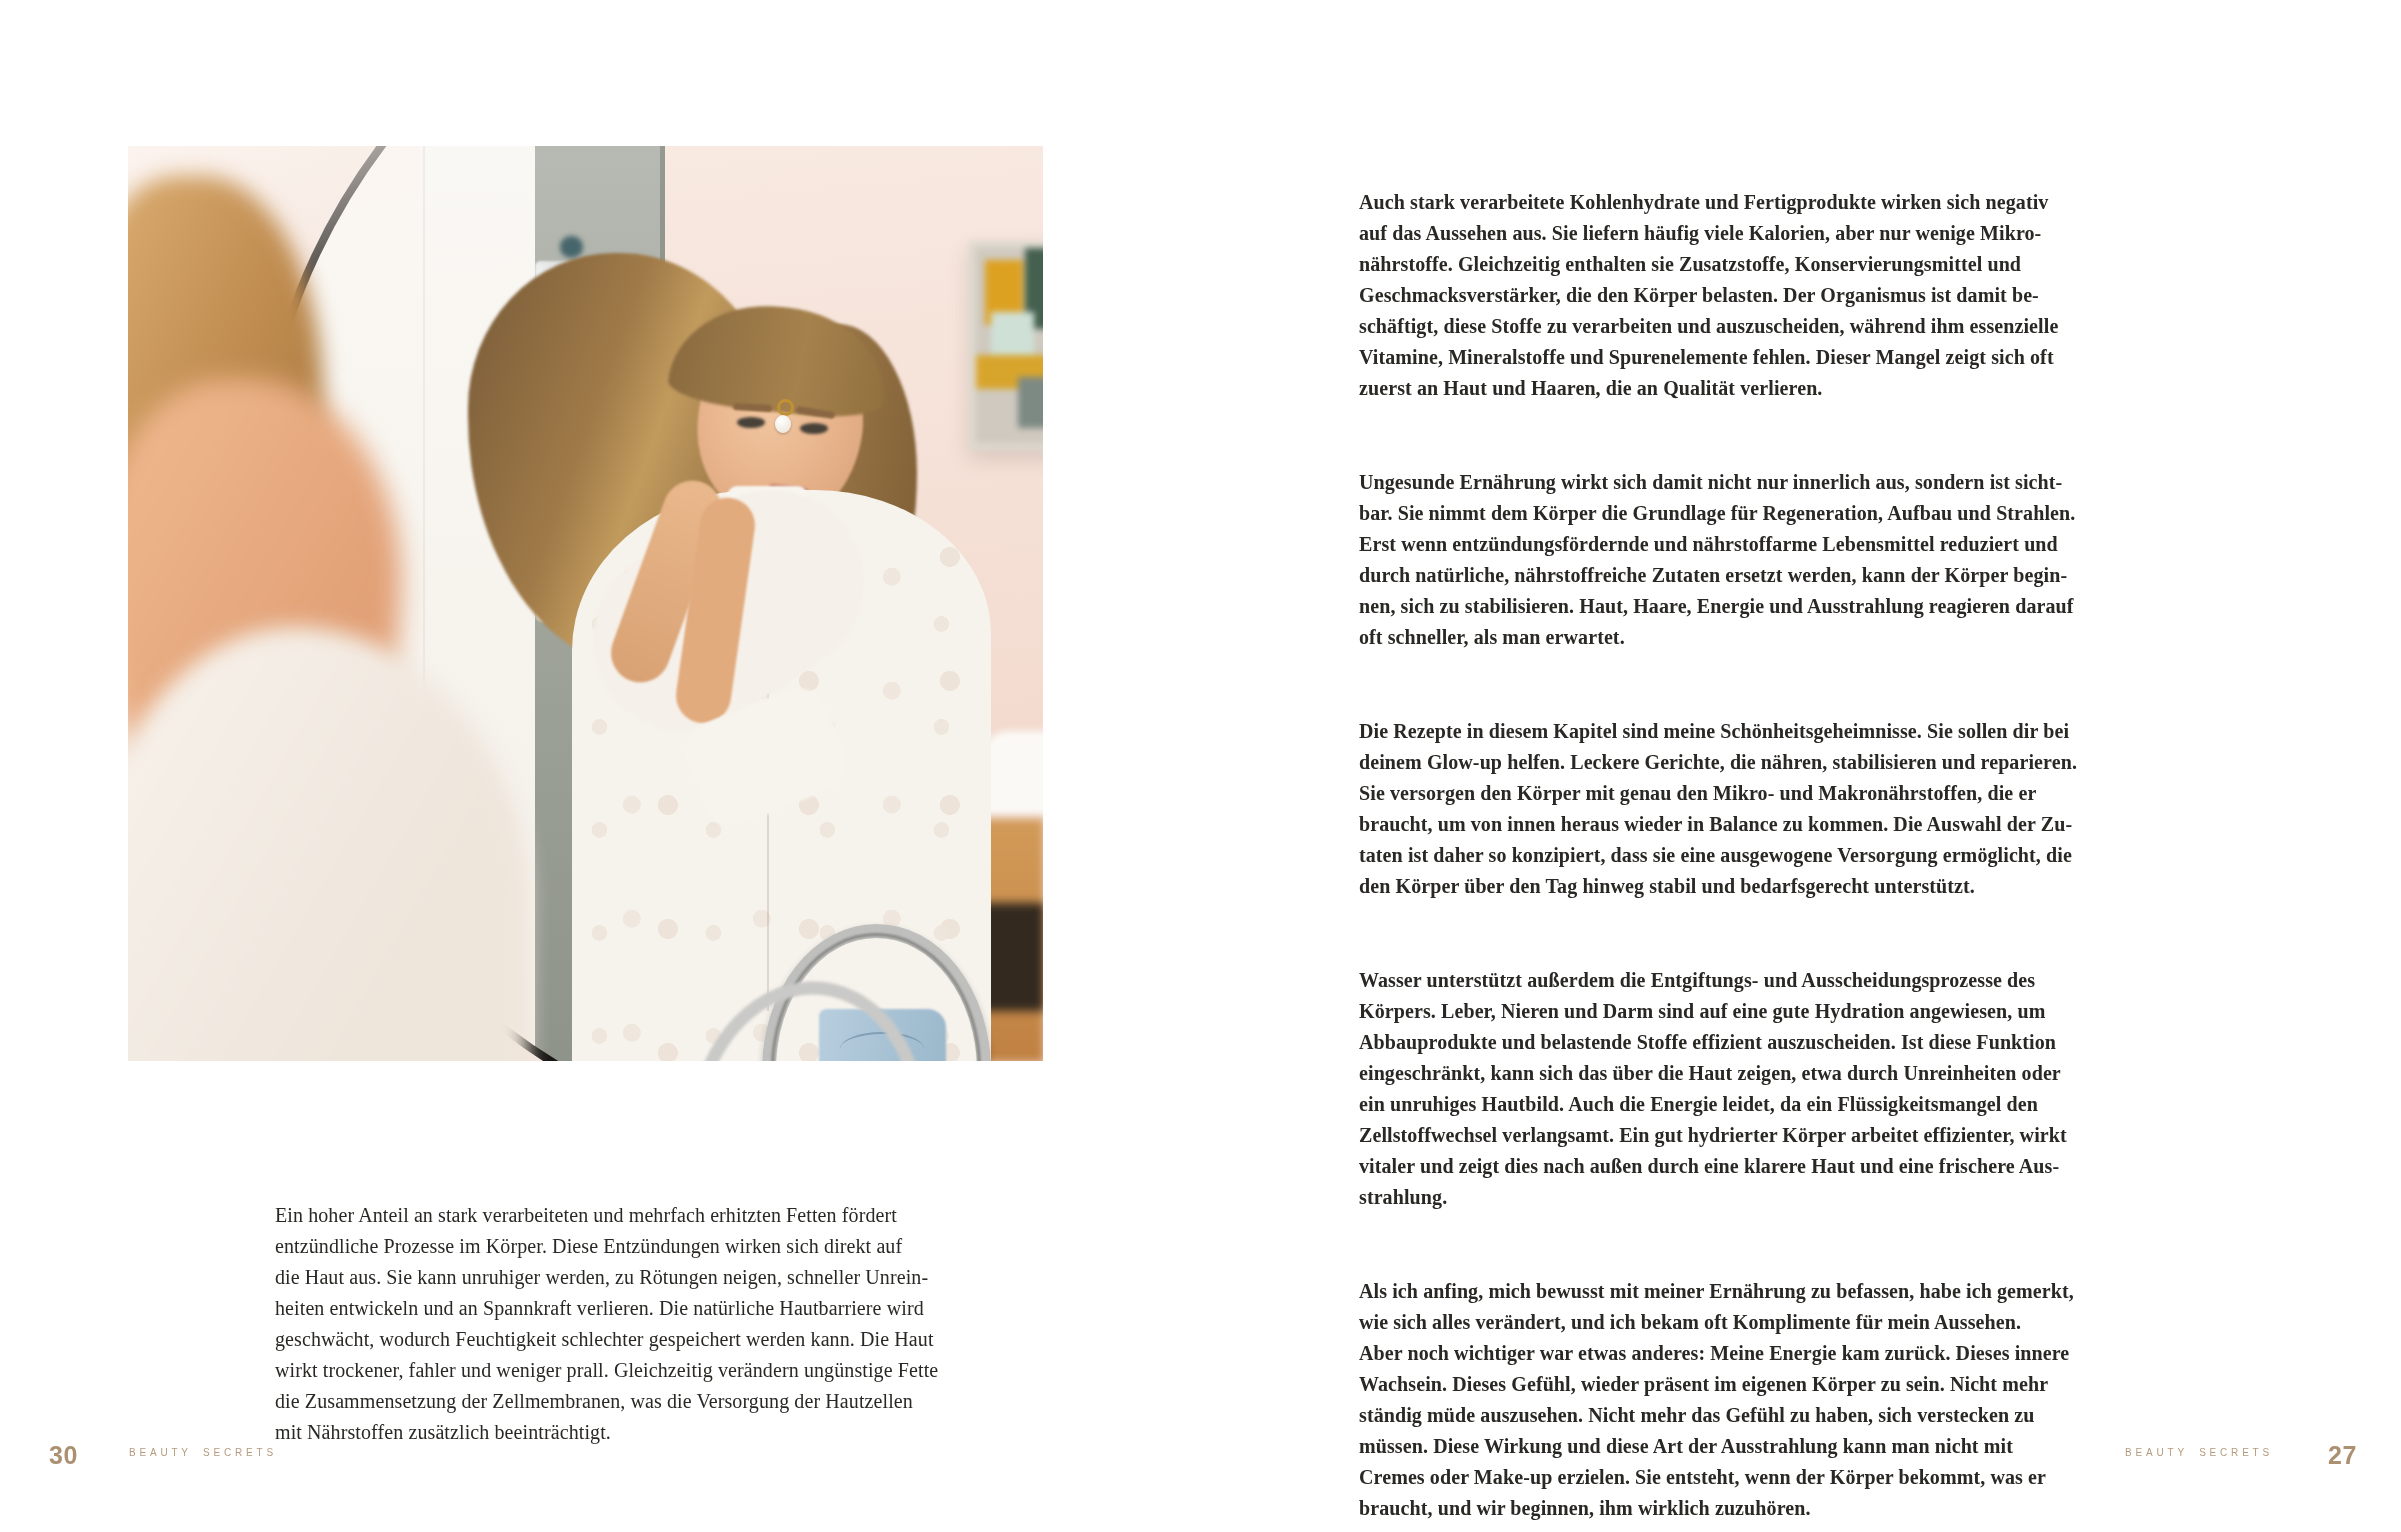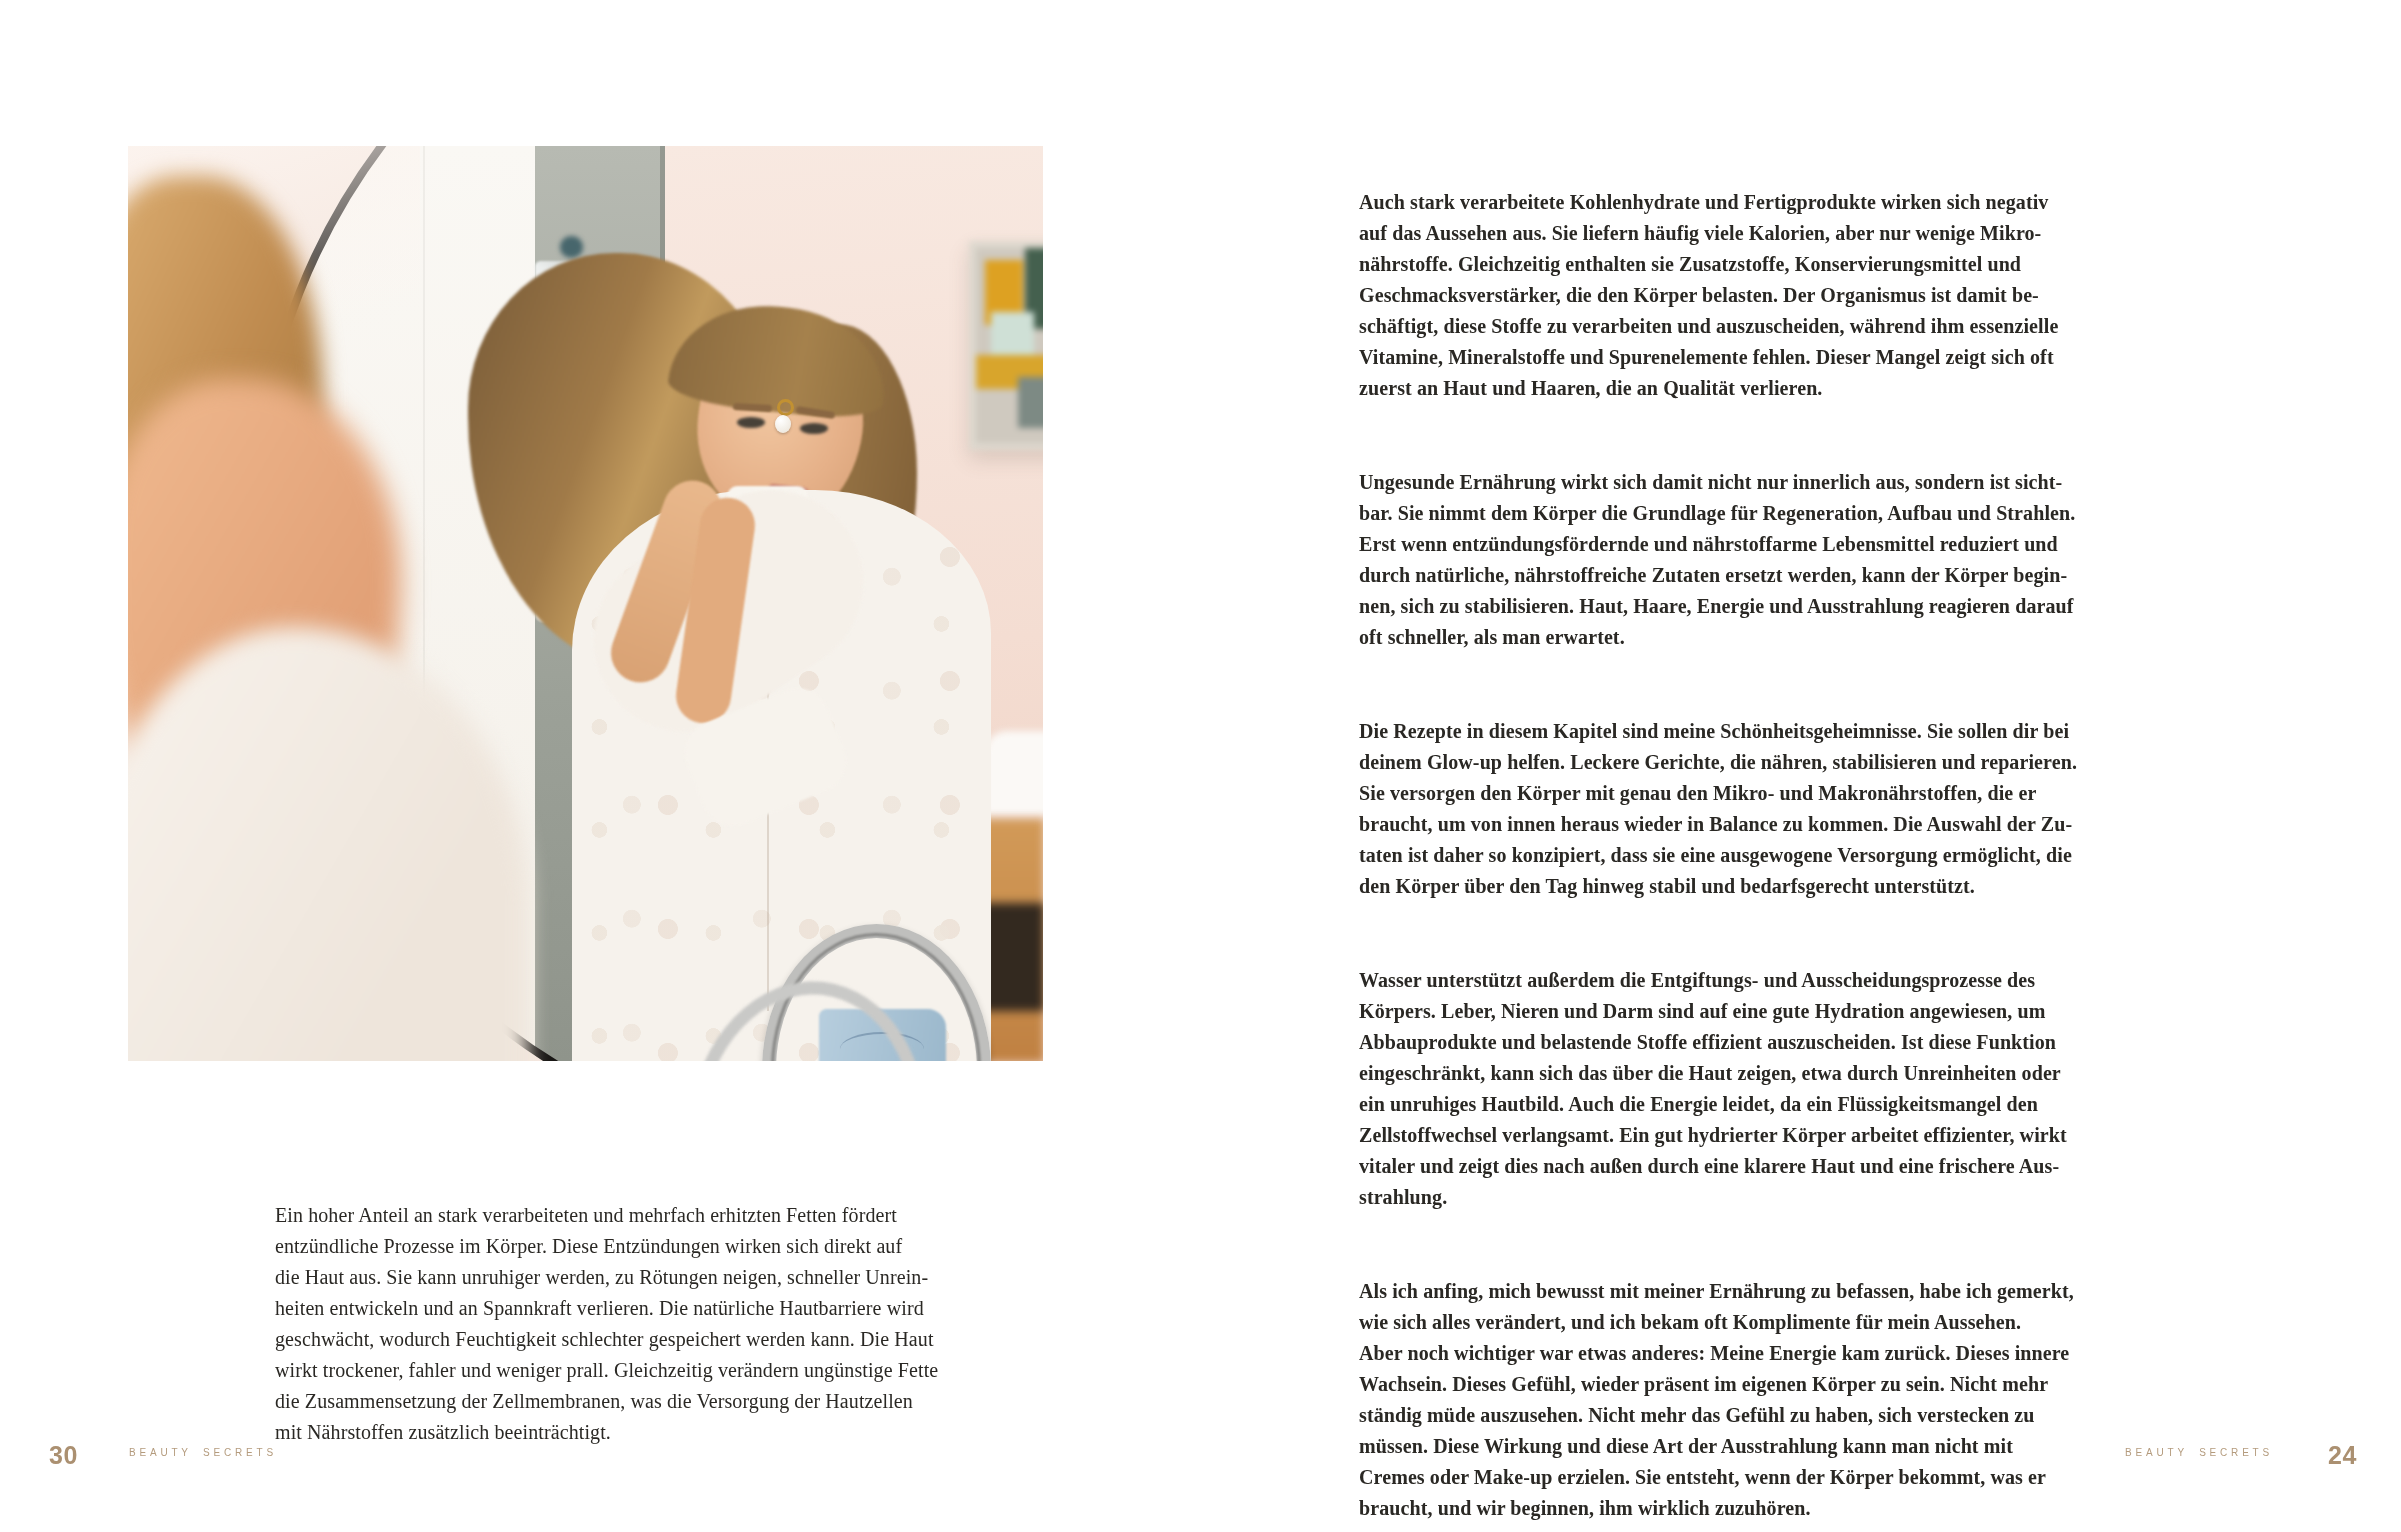--- a/index.html
+++ b/index.html
@@ -240,16 +240,16 @@
 wie sich alles verändert, und ich bekam oft Komplimente für mein Aussehen.
 Aber noch wichtiger war etwas anderes: Meine Energie kam zurück. Dieses innere
 Wachsein. Dieses Gefühl, wieder präsent im eigenen Körper zu sein. Nicht mehr
 ständig müde auszusehen. Nicht mehr das Gefühl zu haben, sich verstecken zu
 müssen. Diese Wirkung und diese Art der Ausstrahlung kann man nicht mit
 Cremes oder Make-up erzielen. Sie entsteht, wenn der Körper bekommt, was er
 braucht, und wir beginnen, ihm wirklich zuzuhören.</p>
   </div>
 
   <span class="running" id="running-right">BEAUTY SECRETS</span>
-  <span class="pagenum" id="pagenum-right">24</span>
+  <span class="pagenum" id="pagenum-right">27</span>
 
 </div>
 
 
 </body></html>

